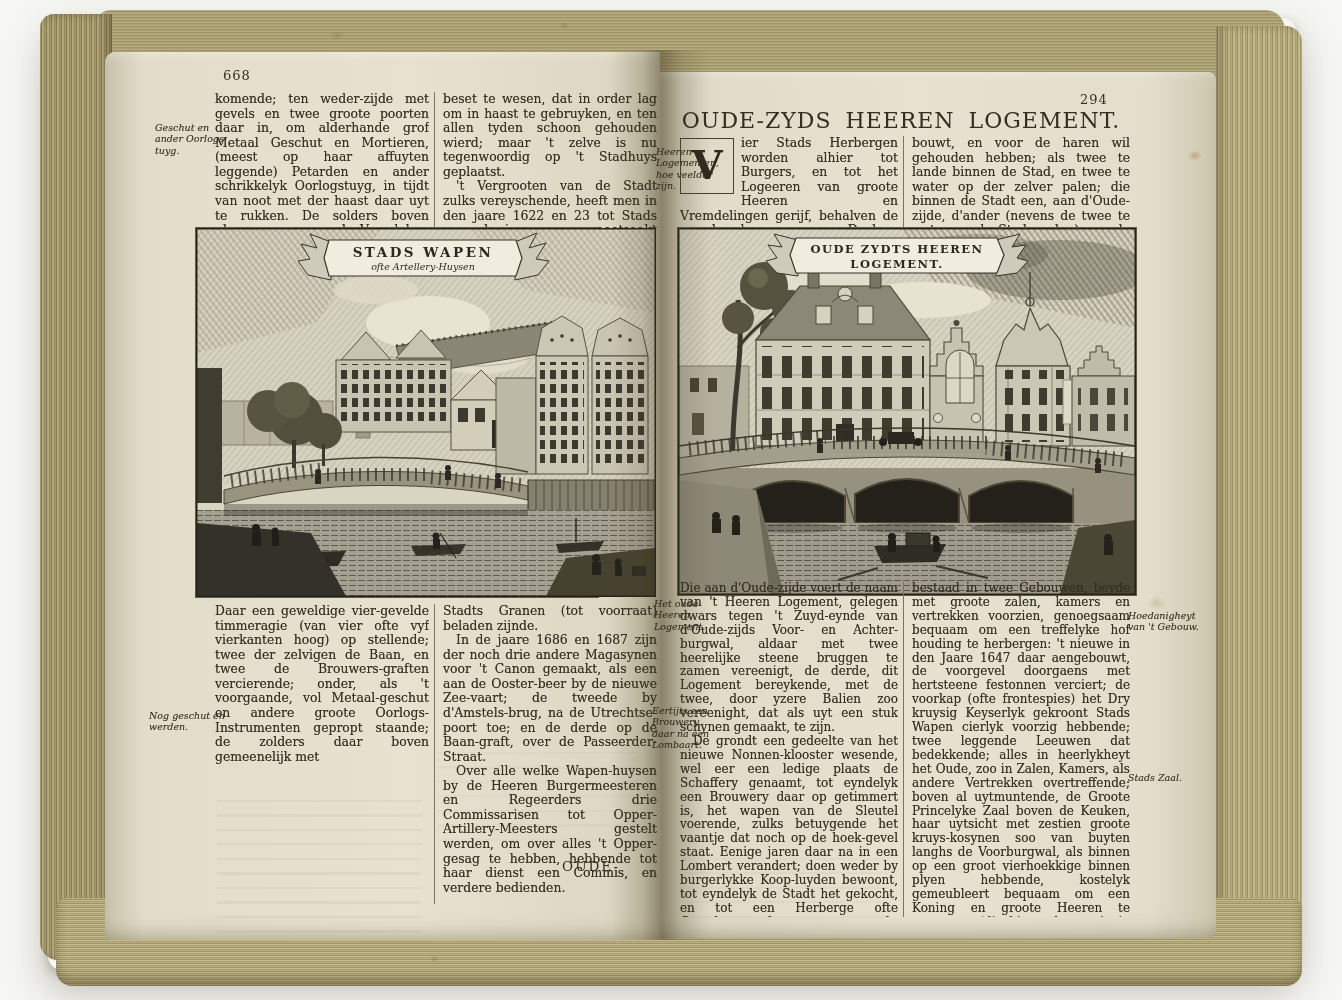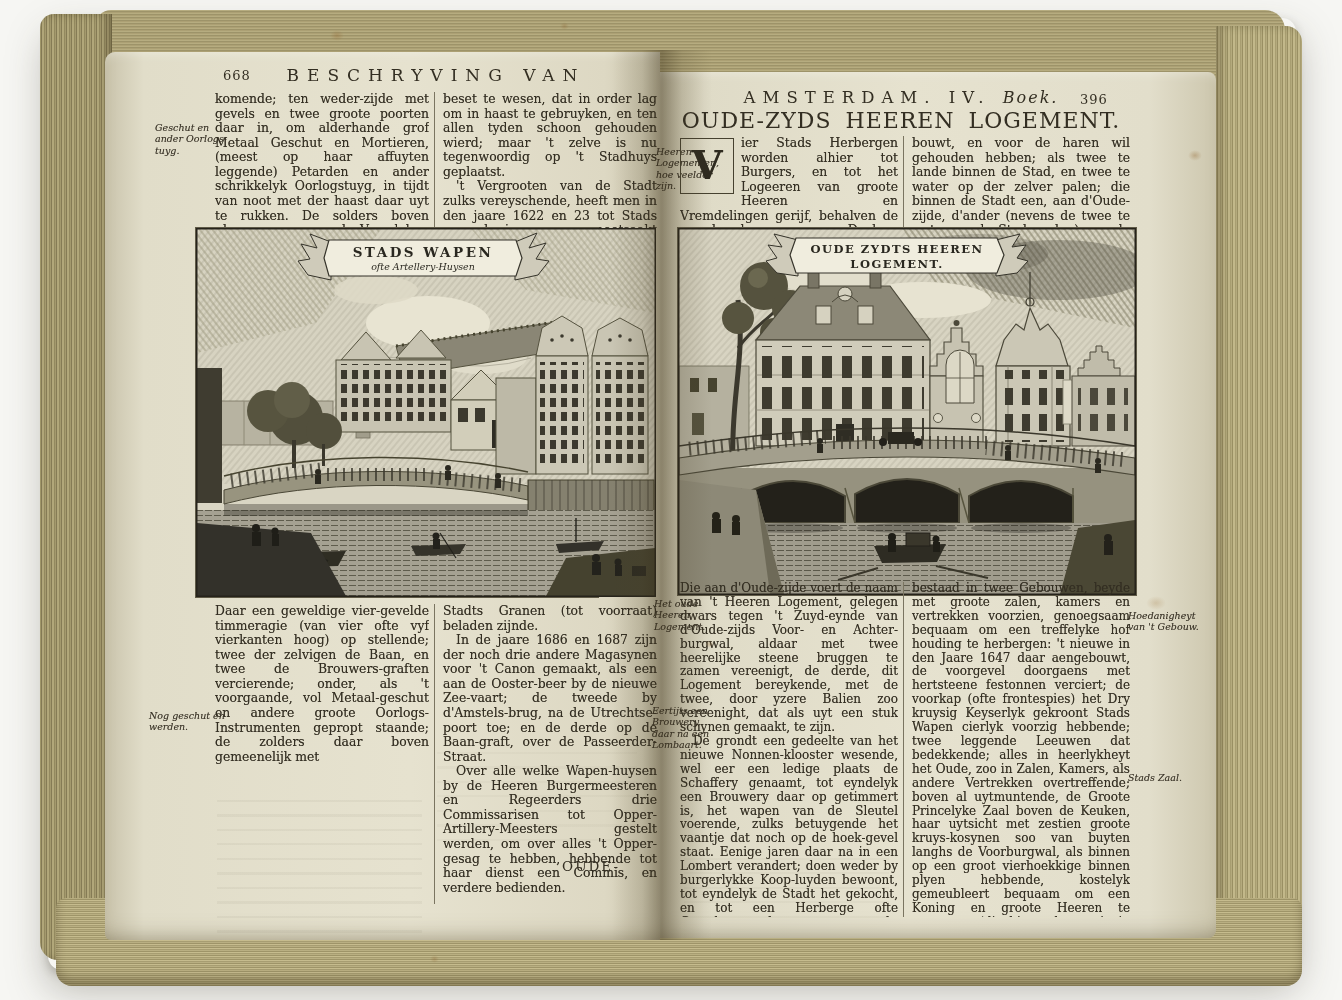--- a/index.html
+++ b/index.html
@@ -70,21 +70,20 @@
   <div class="book-shadow"></div>
   <div class="book">
 
     <div class="edge edge-top"></div>
     <div class="edge edge-left"></div>
     <div class="edge edge-right"></div>
     <div class="edge edge-bottom"></div>
 
     <div class="page page-left">
       <div class="pagenum" style="left:118px;top:16px;">668</div>
-      <div class="running-header" style="left:110px;top:13px;width:442px;">BESCHRYVING VAN</div>
 
       <div class="margin-note" style="left:50px;top:70px;width:74px;">Geschut en ander Oorlogs-tuyg.</div>
       <div class="margin-note" style="left:44px;top:658px;width:76px;">Nog geschut en werden.</div>
 
       <div class="col" style="left:110px;top:40px;width:214px;height:137px;">
         <p>komende; ten weder-zijde met gevels en twee groote poorten daar in, om alderhande grof Metaal Geschut en Mortieren, (meest op haar affuyten leggende) Petarden en ander schrikkelyk Oorlogstuyg, in tijdt van noot met der haast daar uyt te rukken. De solders boven pleegen voor veel Vaandelen, Bandeliers en Draagbanden, met hals- en zijt-geweer</p>
       </div>
       <div class="col rule" style="left:329px;top:40px;width:214px;height:137px;">
         <p>beset te wesen, dat in order lag om in haast te gebruyken, en ten allen tyden schoon gehouden wierd; maar 't zelve is nu tegenwoordig op 't Stadhuys geplaatst.</p>
         <p>'t Vergrooten van de Stadt zulks vereyschende, heeft men in den jaare 1622 en 23 tot Stads verseekeringe genootsaakt geweest nog een tweede Wapen- ofte Provisi-huys aan te leggen, en dat veel</p>
@@ -237,25 +236,21 @@
         <p>In de jaare 1686 en 1687 zijn der noch drie andere Magasynen voor 't Canon gemaakt, als een aan de Ooster-beer by de nieuwe Zee-vaart; de tweede by d'Amstels-brug, na de Utrechtse-poort toe; en de derde op de Baan-graft, over de Passeerder-Straat.</p>
         <p>Over alle welke Wapen-huysen by de Heeren Burgermeesteren en Regeerders drie Commissarisen tot Opper-Artillery-Meesters gestelt werden, om over alles 't Opper-gesag te hebben, hebbende tot haar dienst een Commis, en verdere bedienden.</p>
       </div>
       <div class="catchword" style="left:330px;top:806px;width:185px;">OUDE-</div>
 
       <div class="bleed" style="left:112px;top:748px;width:205px;height:135px;"></div>
       <div class="bleed" style="left:332px;top:700px;width:200px;height:90px;opacity:.3;"></div>
     </div>
 
     <div class="page page-right">
-      <div class="running-header" style="left:20px;top:16px;width:442px;letter-spacing:7px;font-size:16.5px;">
-        <span>AMSTERDAM. IV.</span>
-        <span class="boek">Boek.</span>
-      </div>
-      <div class="pagenum" style="left:420px;top:20px;">396</div>
+      <div class="pagenum" style="left:420px;top:20px;">294</div>
       <div class="section-title" style="left:10px;top:36px;width:462px;">OUDE-ZYDS HEEREN LOGEMENT.</div>
 
       <div class="margin-note" style="left:-4px;top:74px;width:62px;">Heeren Logementen, hoe veelder zijn.</div>
       <div class="margin-note" style="left:-6px;top:526px;width:62px;">Het oude Heeren Logement.</div>
       <div class="margin-note" style="left:-8px;top:633px;width:64px;">Eertijts een Brouwery, daar na een Lombaart.</div>
       <div class="margin-note" style="left:468px;top:538px;width:80px;">Hoedanigheyt van 't Gebouw.</div>
       <div class="margin-note" style="left:468px;top:700px;width:80px;">Stads Zaal.</div>
 
       <div class="col" style="left:20px;top:64px;width:218px;height:94px;">
         <p>

